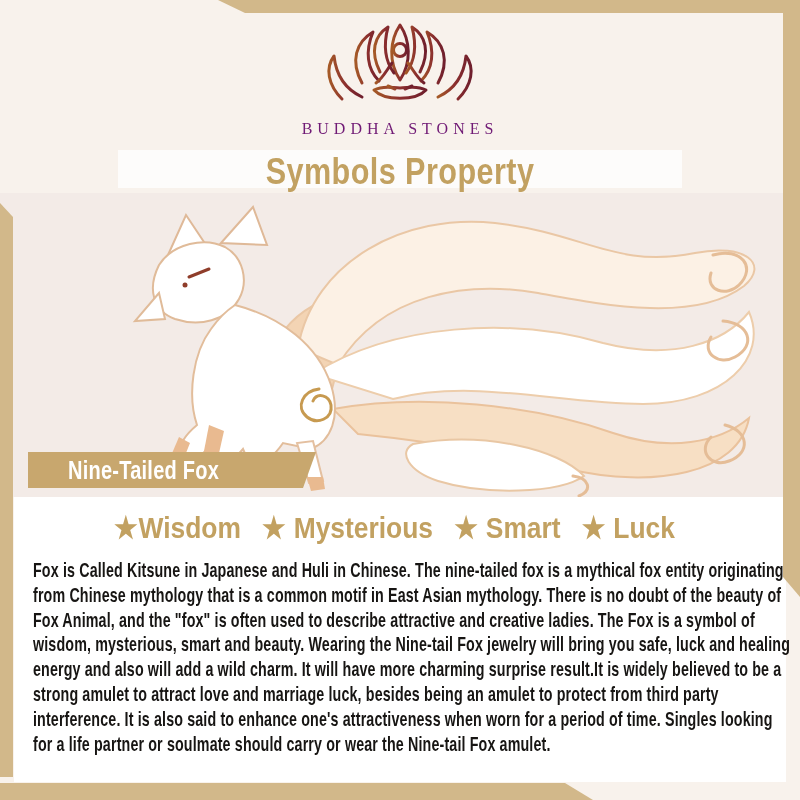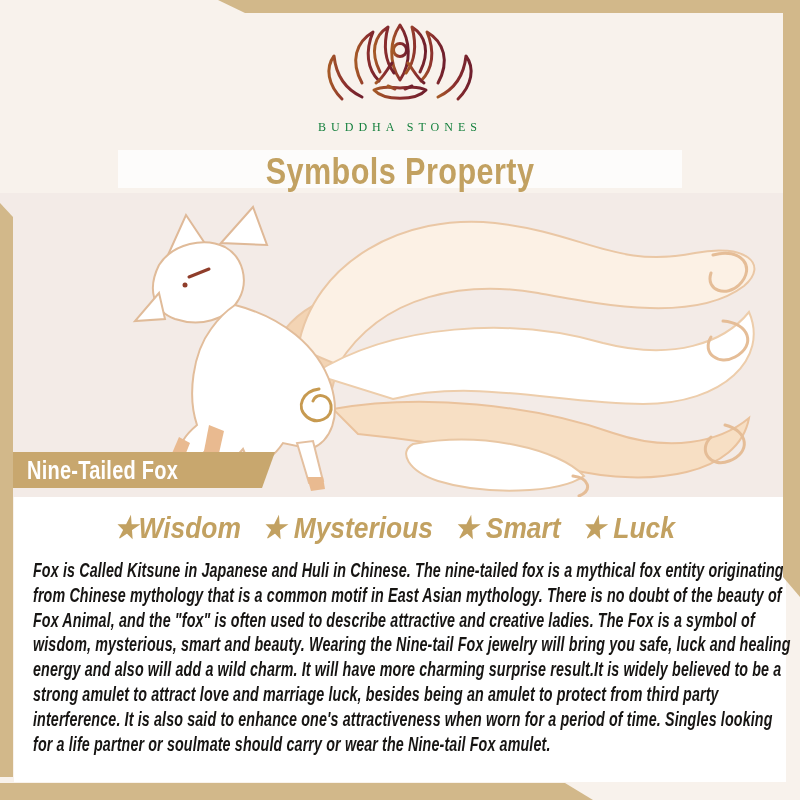--- a/index.html
+++ b/index.html
@@ -5,49 +5,50 @@
   html,body{margin:0;padding:0;background:#e9e4de;}
   .canvas{
     position:relative;width:800px;height:800px;margin:0 auto;
     background:#f8f2ec;overflow:hidden;
     font-family:"Liberation Sans",sans-serif;
   }
   
   .logo-wrap{position:absolute;top:20px;left:310px;width:180px;height:100px;}
   .brand-name{
     position:absolute;top:120px;left:0;width:800px;text-align:center;
-    font-family:"Liberation Serif",serif;font-size:12px;letter-spacing:5px;
-    color:#15803d;
+    font-family:"Liberation Serif",serif;font-size:16px;letter-spacing:5px;
+    color:#701a75;
   }
   
   .heading-band{
     position:absolute;top:150px;left:118px;width:564px;height:38px;
     background:#fdfcfb;
   }
   .heading-band h1{
     margin:0;text-align:center;line-height:43px;font-size:36px;font-weight:bold;
     color:#c2a161;transform:scaleX(0.85);transform-origin:center;
     letter-spacing:0.5px;
   }
   
   .fox-area{position:absolute;top:193px;left:0;width:800px;height:304px;background:#f3ebe7;}
   .fox-area svg{position:absolute;top:0;left:13px;}
   
   .fox-banner{
-    position:absolute;top:452px;left:7px;width:268px;height:36px;
+    position:absolute;top:452px;left:28px;width:268px;height:36px;
     background:#c8a76e;z-index:5;
     clip-path:polygon(0 0,100% 0,calc(100% - 13px) 100%,0 100%);
+    padding-left:20px;
   }
   .fox-banner span{
     display:inline-block;padding-left:25px;line-height:36px;color:#ffffff;
     font-size:25px;font-weight:bold;transform:scaleX(0.8);transform-origin:left center;
     white-space:nowrap;letter-spacing:0.3px;
   }
   
-  .text-panel{position:absolute;top:497px;left:14px;width:772px;height:285px;background:#ffffff;z-index:3;font-style:italic;}
+  .text-panel{position:absolute;top:497px;left:14px;width:772px;height:285px;background:#ffffff;z-index:3;}
   .traits-row{
     position:absolute;top:13px;left:0;width:772px;height:40px;
     text-align:center;white-space:nowrap;color:#c2a161;font-weight:bold;
     font-size:30px;
   }
   .traits-inner{display:inline-block;transform:scaleX(0.88);transform-origin:center;}
   .trait{margin:0 12px;}
   .trait .star{margin-right:9px;}
   .trait:first-child{margin-left:0;}
   .trait:first-child .star{margin-right:1px;}

